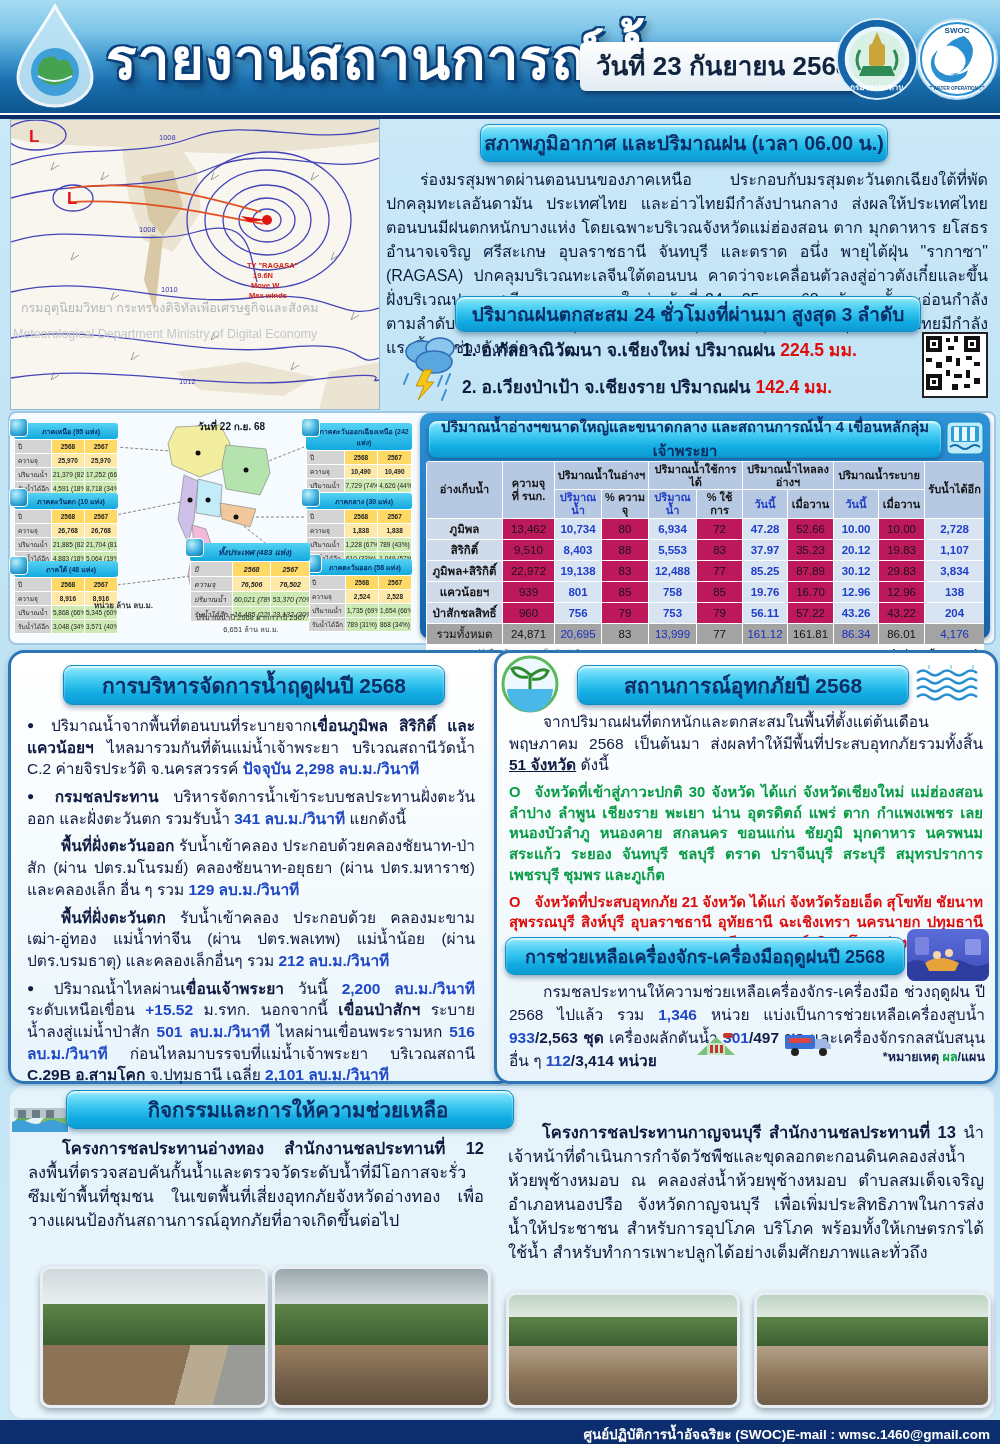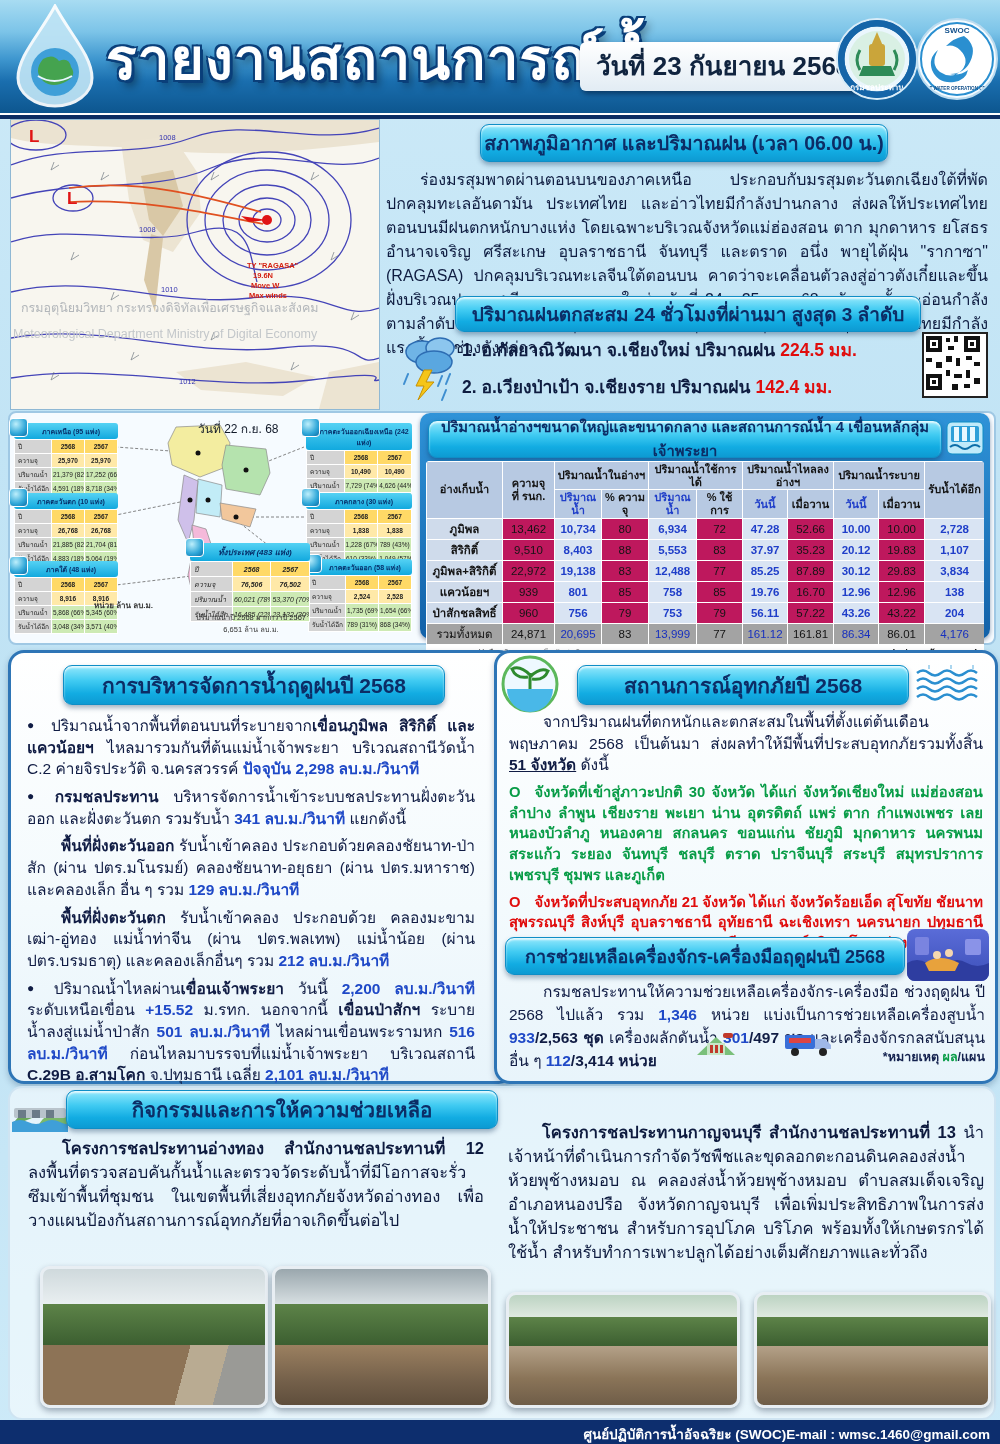--- a/index.html
+++ b/index.html
@@ -256,21 +256,21 @@
         <g fill="#111">
           <circle cx="50" cy="28" r="2.5"></circle>
             <circle cx="98" cy="45" r="2.5"></circle>
             <circle cx="60" cy="75" r="2.5"></circle>
           <circle cx="42" cy="75" r="2.5"></circle>
             <circle cx="88" cy="92" r="2.5"></circle>
             <circle cx="52" cy="150" r="2.5"></circle>
         </g>
       </g>
     </svg>
-    <div class="abs" style="left:188px;top:6px;font-size:12px;font-weight:normal;color:#101828;">วันที่ 22 ก.ย. 68</div>
+    <div class="abs" style="left:188px;top:6px;font-size:10px;font-weight:bold;color:#101828;">วันที่ 22 ก.ย. 68</div>
 
     <div class="mini" style="left:4px;top:10px;width:104px;">
       <div class="mhead"><span class="mini-icon"></span><span>ภาคเหนือ (95 แห่ง)</span></div>
       <table>
           <tbody>
         <tr>
               <td class="lab">ปี</td>
               <td class="yr">2568</td>
               <td class="yr">2567</td>
             </tr>
@@ -686,21 +686,21 @@
     <svg width="60" height="46" viewBox="0 0 60 46">
       <path d="M2,40 q8,-14 16,-16 q8,-2 14,4" fill="#6aa85a"></path>
       <path d="M28,40 q10,-18 30,-14 V40 Z" fill="#7ab86a"></path>
       <rect x="4" y="22" width="52" height="10" rx="2" fill="#b9c4cc"></rect>
       <rect x="8" y="24" width="8" height="8" fill="#6b7b88"></rect>
         <rect x="22" y="24" width="8" height="8" fill="#6b7b88"></rect>
         <rect x="36" y="24" width="8" height="8" fill="#6b7b88"></rect>
       <path d="M2,36 q8,-4 16,0 t16,0 t16,0 t8,0 V46 H2 Z" fill="#3f9fd8"></path>
     </svg>
   </div>
-  <div class="abs titlebar" style="left:66px;top:1090px;width:430px;height:37px;font-size:20.5px;">กิจกรรมและการให้ความช่วยเหลือ</div>
+  <div class="abs titlebar" style="left:66px;top:1090px;width:430px;height:37px;font-size:20.5px;padding-left:16px;">กิจกรรมและการให้ความช่วยเหลือ</div>
 
   <div class="abs act-text" style="left:28px;top:1136px;width:456px;">
     <b>โครงการชลประทานอ่างทอง สำนักงานชลประทานที่ 12</b><span> ลงพื้นที่ตรวจสอบคันกั้นน้ำและตรวจวัดระดับน้ำที่มีโอกาสจะรั่วซึมเข้าพื้นที่ชุมชน ในเขตพื้นที่เสี่ยงอุทกภัยจังหวัดอ่างทอง เพื่อวางแผนป้องกันสถานการณ์อุทกภัยที่อาจเกิดขึ้นต่อไป</span>
   </div>
   <div class="abs act-text" style="left:508px;top:1120px;width:476px;">
     <b>โครงการชลประทานกาญจนบุรี สำนักงานชลประทานที่ 13</b><span> นำเจ้าหน้าที่ดำเนินการกำจัดวัชพืชและขุดลอกตะกอนดินคลองส่งน้ำห้วยพุช้างหมอบ ณ คลองส่งน้ำห้วยพุช้างหมอบ ตำบลสมเด็จเจริญ อำเภอหนองปรือ จังหวัดกาญจนบุรี เพื่อเพิ่มประสิทธิภาพในการส่งน้ำให้ประชาชน สำหรับการอุปโภค บริโภค พร้อมทั้งให้เกษตรกรได้ใช้น้ำ สำหรับทำการเพาะปลูกได้อย่างเต็มศักยภาพและทั่วถึง</span>
   </div>
 
   <div class="abs photo" style="left:40px;top:1266px;width:222px;height:136px;">
     <div class="ph-sky"></div>

